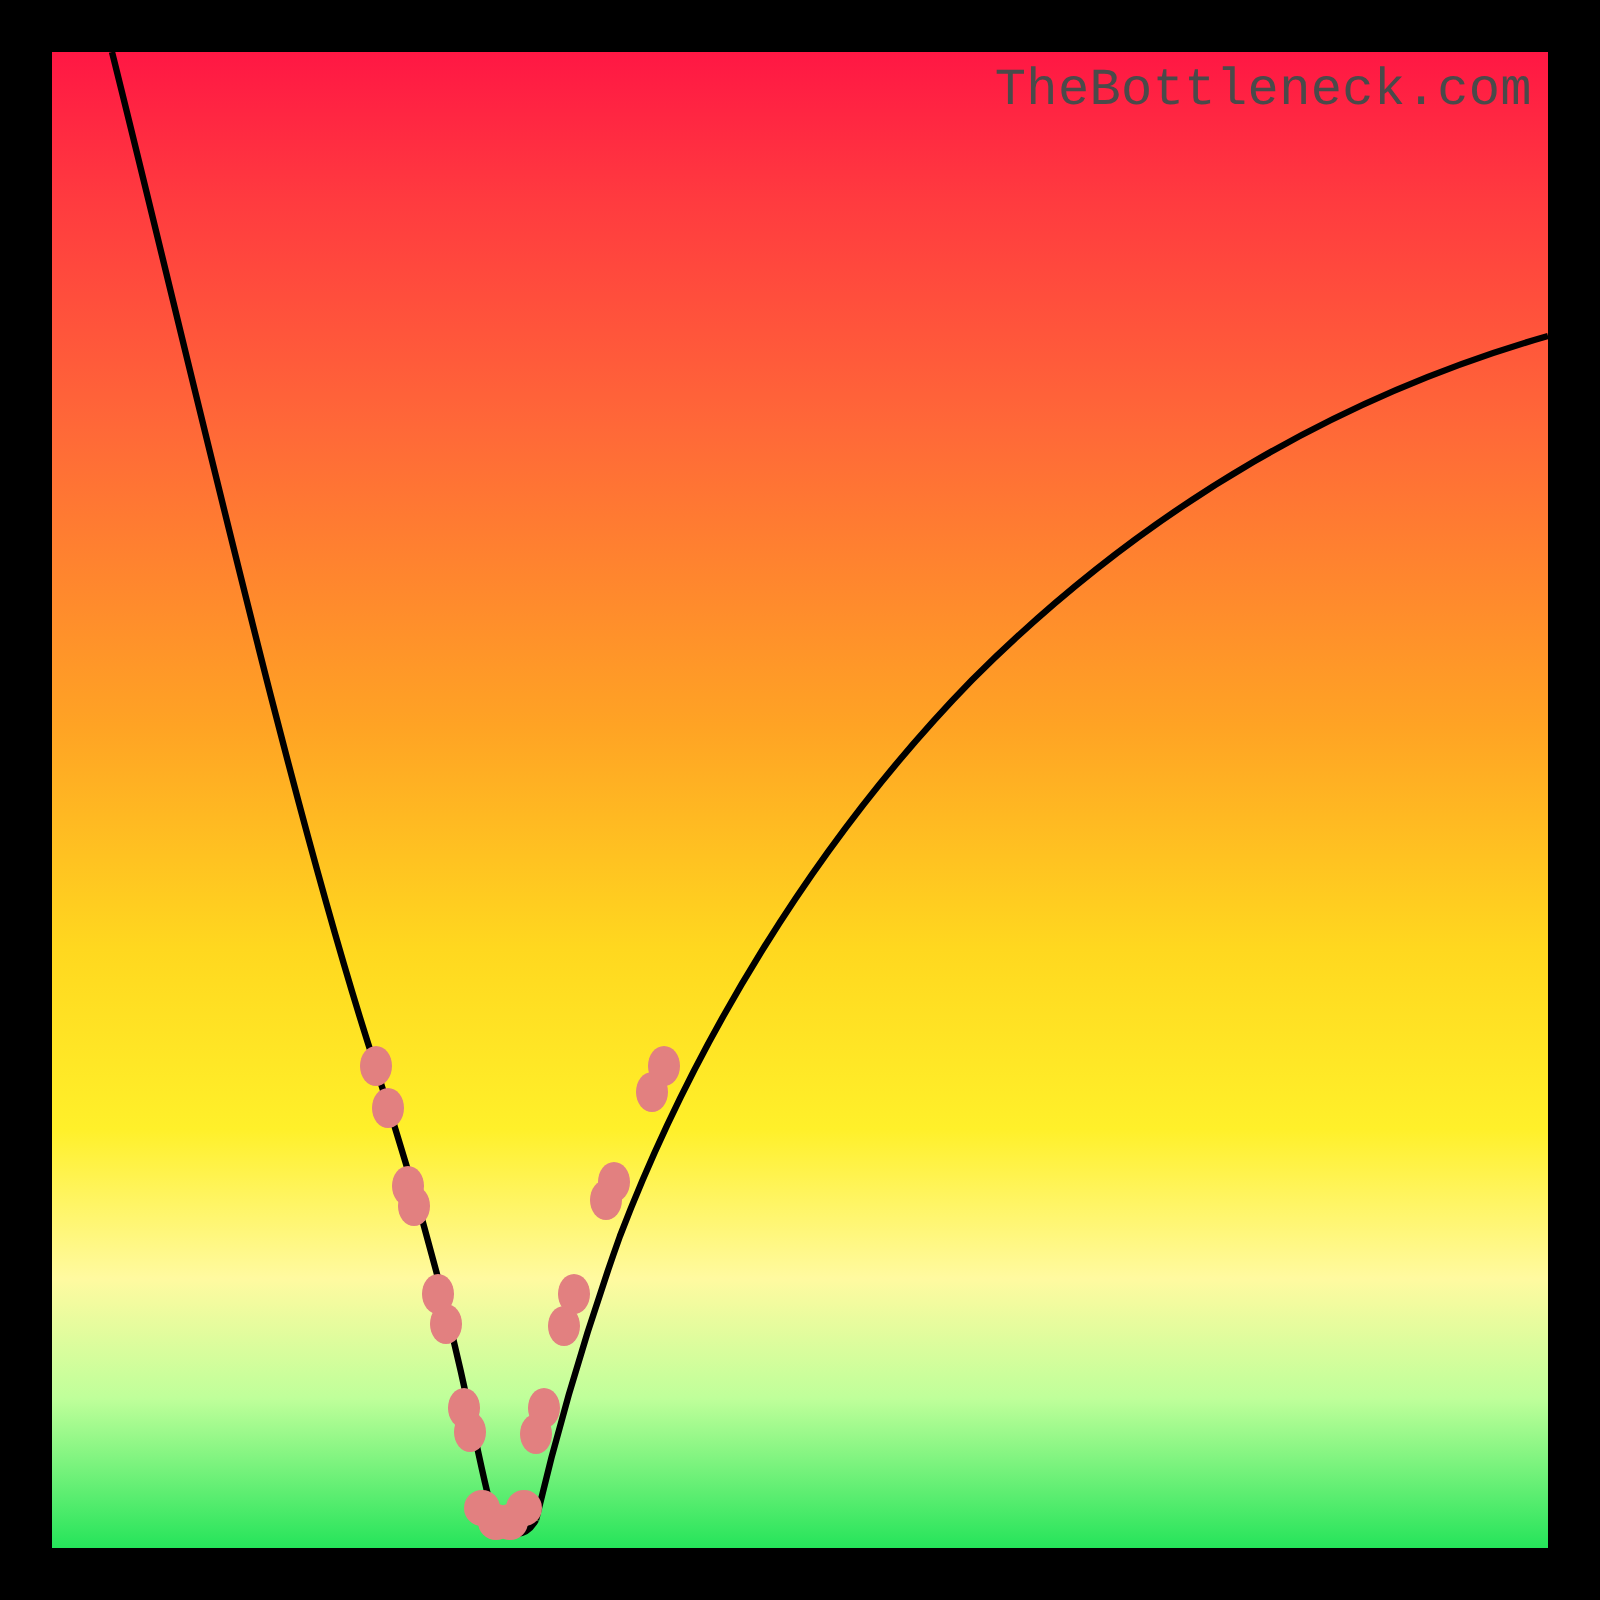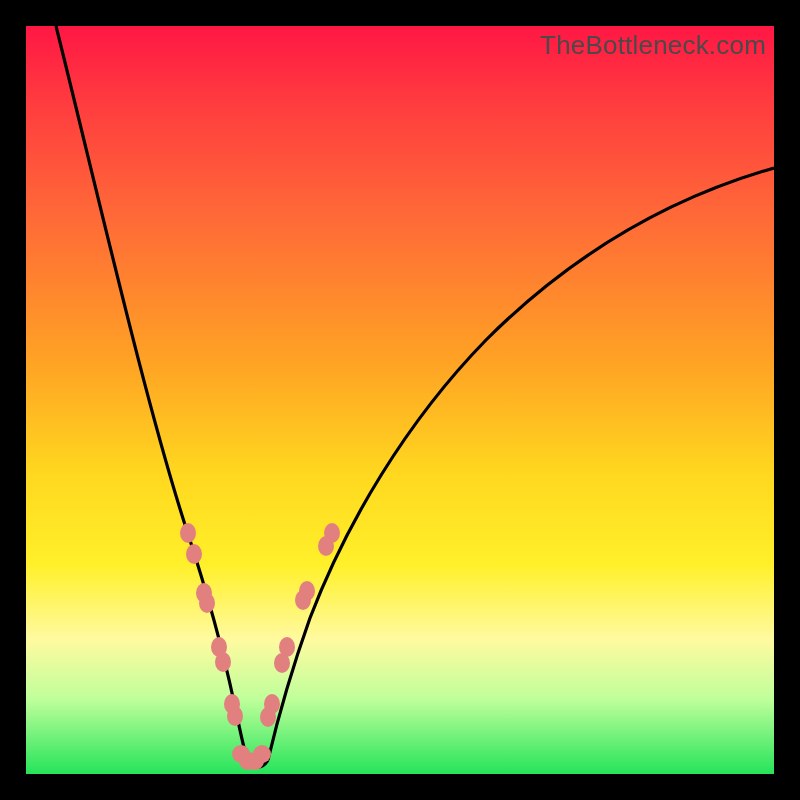--- a/index.html
+++ b/index.html
@@ -36,21 +36,21 @@
     );
   }
   .watermark {
     position: absolute;
     top: 4px;
     right: 8px;
     font-size: 26px;
     font-weight: 500;
     color: #4a4a4a;
     letter-spacing: 0.2px;
-    font-family: Liberation Sans, sans-serif;
+    font-family: Liberation Mono, monospace;
   }
   svg.curve {
     position: absolute;
     left: 0;
     top: 0;
     width: 748px;
     height: 748px;
   }
   .bead {
     fill: #e28080;

